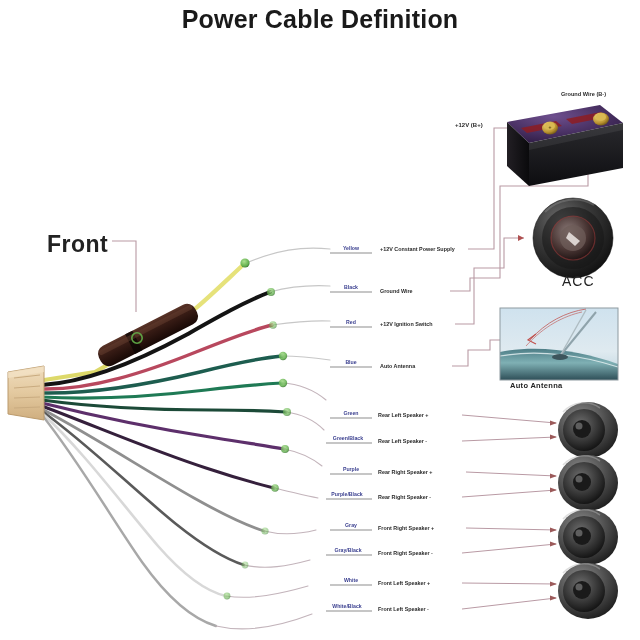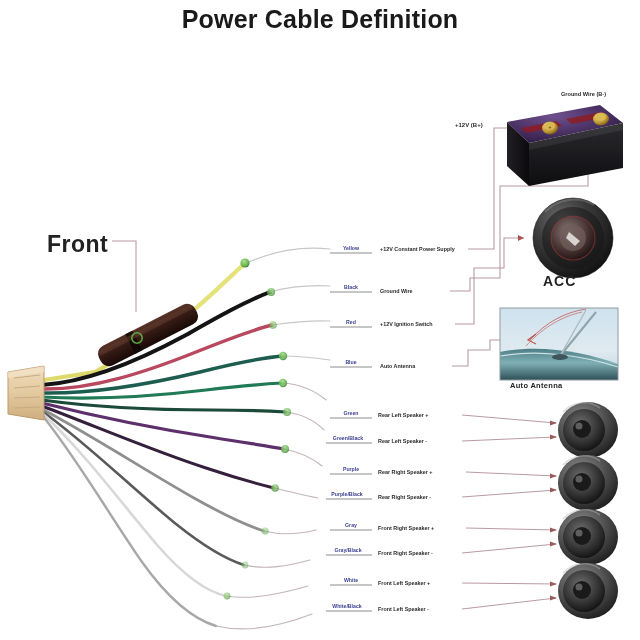--- a/index.html
+++ b/index.html
@@ -25,22 +25,22 @@
   }
   .funclab{
     position:absolute;font-size:5.4px;font-weight:bold;color:#2a2a2a;
     white-space:nowrap;
   }
   .devlab{
     position:absolute;font-size:5.6px;font-weight:bold;color:#2a2a2a;
     white-space:nowrap;
   }
   #acc-label{
-    position:absolute;left:543px;top:273px;
-    font-size:14px;font-weight:bold;color:#232323;letter-spacing:1px;
+    position:absolute;left:562px;top:273px;
+    font-size:14px;font-weight:normal;color:#232323;letter-spacing:1px;
   }
   #antenna-label{
     position:absolute;left:510px;top:381px;
     font-size:7.5px;font-weight:bold;color:#232323;letter-spacing:.3px;
   }
 </style>
 </head>
 <body>
 
 <div id="stage">

